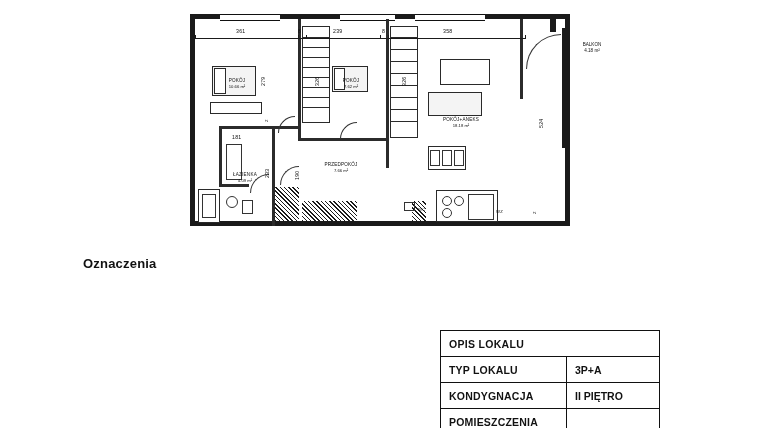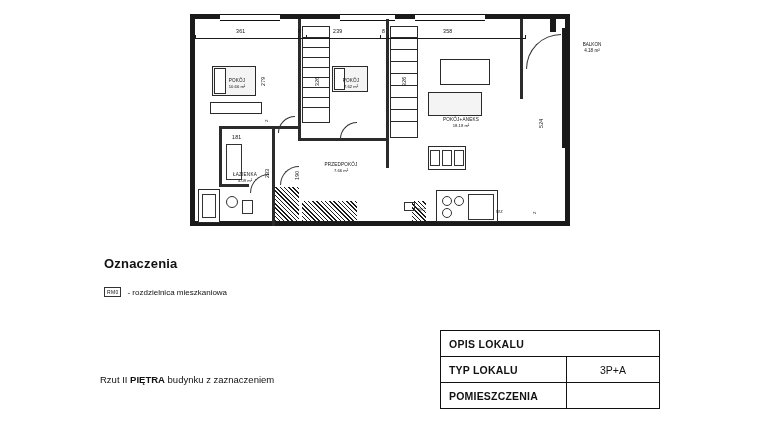--- a/index.html
+++ b/index.html
@@ -25,40 +25,40 @@
   .door{position:absolute;border-left:0.8px solid #333;border-top:0.8px solid #333;
         border-radius:100% 0 0 0;}
   .win{position:absolute;background:#ffffff;border-top:0.8px solid #111;border-bottom:0.8px solid #111;}
   .stair{position:absolute;border:0.8px solid #2a2a2a;background:#fff;}
   .stair .s{position:absolute;left:0;right:0;height:1px;background:#2a2a2a;}
   .balkon{position:absolute;font-size:4.6px;text-align:center;line-height:1.3;}
   .dot{position:absolute;border-radius:50%;border:0.8px solid #333;}
   .sq{position:absolute;border:0.8px solid #333;}
 
   
-  #legend{position:absolute;left:104px;top:256px;width:330px;}
+  #legend{position:absolute;left:83px;top:256px;width:330px;}
   #legend .ttl{font-size:13px;font-weight:bold;letter-spacing:.2px;}
   #legend .row{margin-top:16px;display:flex;align-items:center;gap:6px;}
   #legend .symbol{font-size:5px;border:0.8px solid #333;padding:0 2px;
                   letter-spacing:.3px;line-height:8px;height:8px;display:inline-block;}
   #legend .txt{font-size:8px;}
 
   
   #caption{position:absolute;left:100px;top:373px;width:320px;font-size:9.5px;
            line-height:1.5;}
   #caption b{font-weight:bold;}
   #caption .l2{padding-left:8px;}
 
   
   #tbl{position:absolute;left:440px;top:330px;width:220px;border:1.3px solid #111;
        border-collapse:collapse;font-size:10.5px;}
   #tbl td{border:1.3px solid #111;padding:5px 8px;height:15px;}
   #tbl .hdr{font-weight:bold;letter-spacing:.3px;}
   #tbl .k{font-weight:bold;letter-spacing:.2px;}
-  #tbl .v{text-align:center;font-weight:normal;width:76px;}
+  #tbl .v{text-align:left;font-weight:bold;width:76px;}
 </style>
 </head>
 <body>
 
 <div id="plan">
 
   <div class="wall" style="left:0;top:10px;width:380px;height:5px;"></div>
   <div class="wall" style="left:0;top:10px;width:5px;height:212px;"></div>
   <div class="wall" style="left:0;top:217px;width:380px;height:5px;"></div>
   <div class="wall" style="left:375px;top:10px;width:5px;height:212px;"></div>
@@ -187,39 +187,36 @@
   <div class="dim v" style="left:348px;top:124px;">524</div>
   <div class="dim v" style="left:74px;top:174px;">233</div>
   <div class="dim v" style="left:104px;top:176px;">190</div>
   <div class="dim v" style="left:74px;top:118px;font-size:4.4px;">2</div>
   <div class="dim v" style="left:342px;top:210px;font-size:4.4px;">2</div>
   <div class="dim" style="left:42px;top:130px;">181</div>
 </div>
 
 <div id="legend">
   <div class="ttl">Oznaczenia</div>
-  <div class="row">
-    <span class="symbol">RM0</span>
-    <span class="txt">- rozdzielnica mieszkaniowa</span>
-  </div>
 </div>
 
 <div id="caption">
-  <div>
-    <span>Rzut II </span><b>PIĘTRA</b><span> budynku z zaznaczeniem</span>
-  </div>
 </div>
 
 <table id="tbl">
   <tbody>
       <tr>
     <td class="hdr" colspan="2">OPIS LOKALU</td>
   </tr>
   <tr>
     <td class="k">TYP LOKALU</td>
     <td class="v">3P+A</td>
   </tr>
   <tr>
+    <td class="k">KONDYGNACJA</td>
+    <td class="v">II PIĘTRO</td>
+  </tr>
+  <tr>
     <td class="k">POMIESZCZENIA</td>
     <td class="v"></td>
   </tr>
 </tbody>
   </table>
 
 </body></html>

